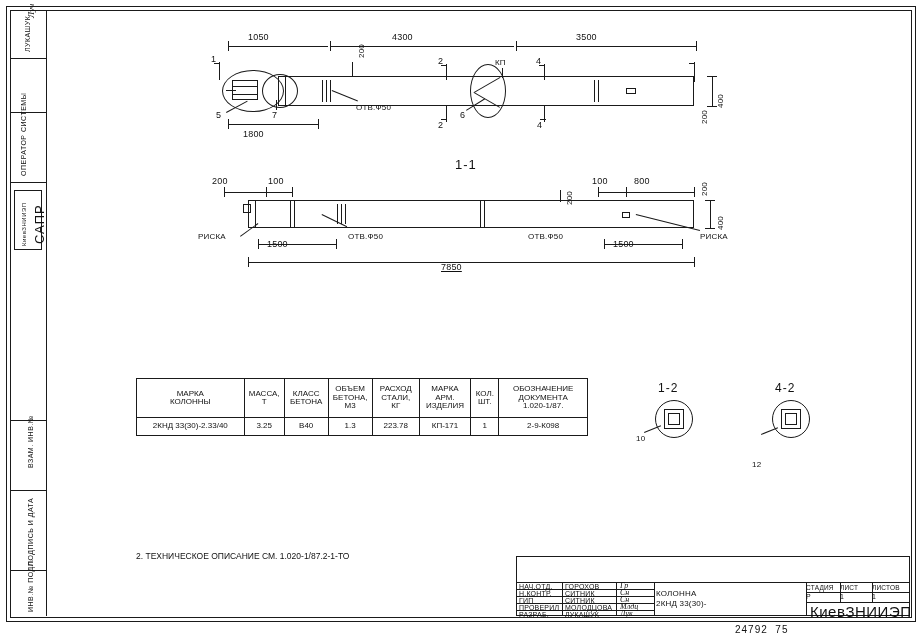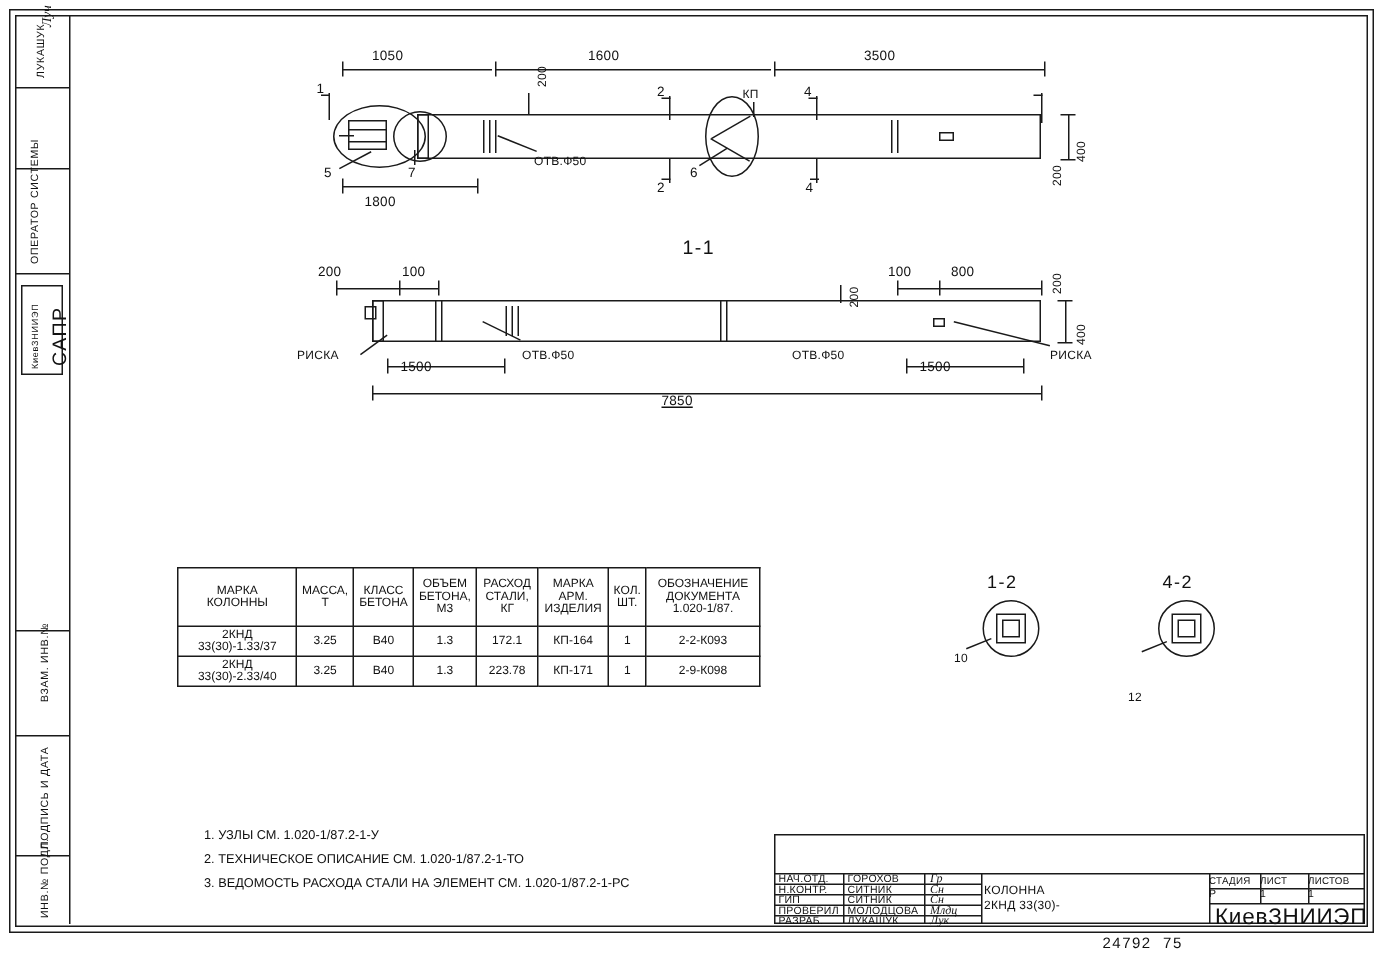--- a/index.html
+++ b/index.html
@@ -60,21 +60,21 @@
 
   <div class="dim" style="left:228px;top:46px;width:100px;"></div>
   <div class="tick" style="left:228px;top:41px;height:10px;"></div>
   <div class="dim" style="left:330px;top:46px;width:184px;"></div>
   <div class="tick" style="left:330px;top:41px;height:10px;"></div>
   <div class="dim" style="left:516px;top:46px;width:180px;"></div>
   <div class="tick" style="left:516px;top:41px;height:10px;"></div>
   <div class="tick" style="left:696px;top:41px;height:10px;"></div>
 
   <div class="txt c" style="left:248px;top:32px;width:60px;font-size:9px;">1050</div>
-  <div class="txt c" style="left:392px;top:32px;width:60px;font-size:9px;">1600</div>
+  <div class="txt c" style="left:392px;top:32px;width:60px;font-size:9px;">4300</div>
   <div class="txt c" style="left:576px;top:32px;width:60px;font-size:9px;">3500</div>
 
   <div class="txt" style="left:211px;top:54px;font-size:9px;">1</div>
   <div class="ln vl" style="left:219px;top:62px;height:18px;"></div>
   <div class="ln hl" style="left:214px;top:63px;width:6px;"></div>
 
   <div class="txt" style="left:438px;top:56px;font-size:9px;">2</div>
   <div class="ln vl" style="left:446px;top:64px;height:16px;"></div>
   <div class="ln hl" style="left:441px;top:65px;width:6px;"></div>
 
@@ -213,61 +213,49 @@
   <div class="ln" style="left:644px;top:432px;width:18px;height:1px;transform:rotate(-22deg);transform-origin:0 0;"></div>
   <div class="txt" style="left:636px;top:434px;font-size:8px;">10</div>
 
   <div class="txt" style="left:775px;top:381px;font-size:12px;letter-spacing:1px;">4-2</div>
   <div class="circ" style="left:772px;top:400px;width:38px;height:38px;"></div>
   <div class="box" style="left:781px;top:409px;width:20px;height:20px;"></div>
   <div class="box" style="left:785px;top:413px;width:12px;height:12px;"></div>
   <div class="ln" style="left:761px;top:434px;width:18px;height:1px;transform:rotate(-22deg);transform-origin:0 0;"></div>
   <div class="txt" style="left:752px;top:460px;font-size:8px;">12</div>
 
-  <table class="tbl" style="left:118px;top:378px;width:389px;">
+  <table class="tbl" style="left:136px;top:378px;width:452px;">
     <thead>
       <tr>
         <th style="width:112px;height:36px;"><span>МАРКА<br>КОЛОННЫ</span></th>
         <th style="width:36px;">МАССА,<br>Т</th>
         <th style="width:40px;">КЛАСС<br>БЕТОНА</th>
         <th style="width:40px;">ОБЪЕМ<br>БЕТОНА,<br>М3</th>
         <th style="width:44px;">РАСХОД<br>СТАЛИ,<br>КГ</th>
         <th style="width:48px;">МАРКА<br>АРМ.<br>ИЗДЕЛИЯ</th>
         <th style="width:24px;">КОЛ.<br>ШТ.</th>
         <th style="width:88px;">ОБОЗНАЧЕНИЕ<br>ДОКУМЕНТА<br>1.020-1/87.</th>
       </tr>
     </thead>
     <tbody>
       <tr>
-        <td style="height:15px;">2КНД 33(30)-1.33/37</td>
-        <td>3.25</td>
-        <td>В40</td>
-        <td>1.3</td>
-        <td>172.1</td>
-        <td>КП-164</td>
-        <td>1</td>
-        <td>2-2-К093</td>
-      </tr>
-      <tr>
         <td style="height:15px;">2КНД 33(30)-2.33/40</td>
         <td>3.25</td>
         <td>В40</td>
         <td>1.3</td>
         <td>223.78</td>
         <td>КП-171</td>
         <td>1</td>
         <td>2-9-К098</td>
       </tr>
     </tbody>
   </table>
 
   <div class="notes" style="left:136px;top:548px;">
-    <div>1. УЗЛЫ СМ. 1.020-1/87.2-1-У</div>
     <div>2. ТЕХНИЧЕСКОЕ ОПИСАНИЕ СМ. 1.020-1/87.2-1-ТО</div>
-    <div>3. ВЕДОМОСТЬ РАСХОДА СТАЛИ НА ЭЛЕМЕНТ СМ. 1.020-1/87.2-1-РС</div>
   </div>
 
   <div class="box" style="left:516px;top:556px;width:394px;height:60px;"></div>
 
   <div class="ln hl" style="left:516px;top:582px;width:394px;"></div>
   <div class="ln vl" style="left:654px;top:582px;height:34px;"></div>
   <div class="ln vl" style="left:806px;top:582px;height:34px;"></div>
   <div class="ln hl" style="left:806px;top:592px;width:104px;"></div>
   <div class="ln hl" style="left:806px;top:602px;width:104px;"></div>
   <div class="ln vl" style="left:840px;top:582px;height:20px;"></div>

